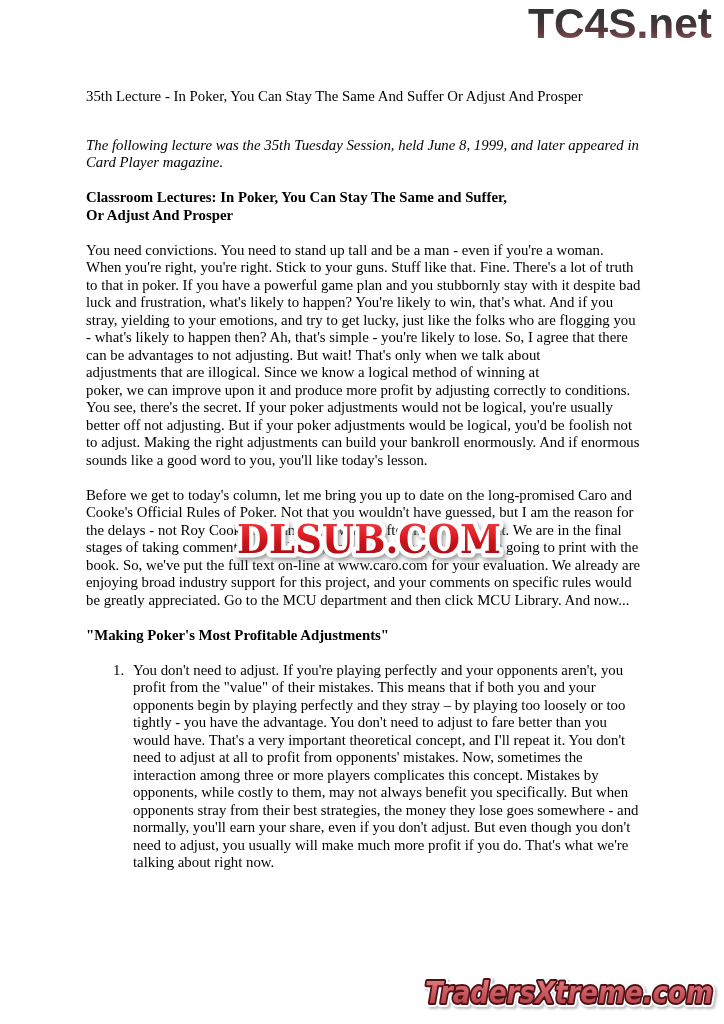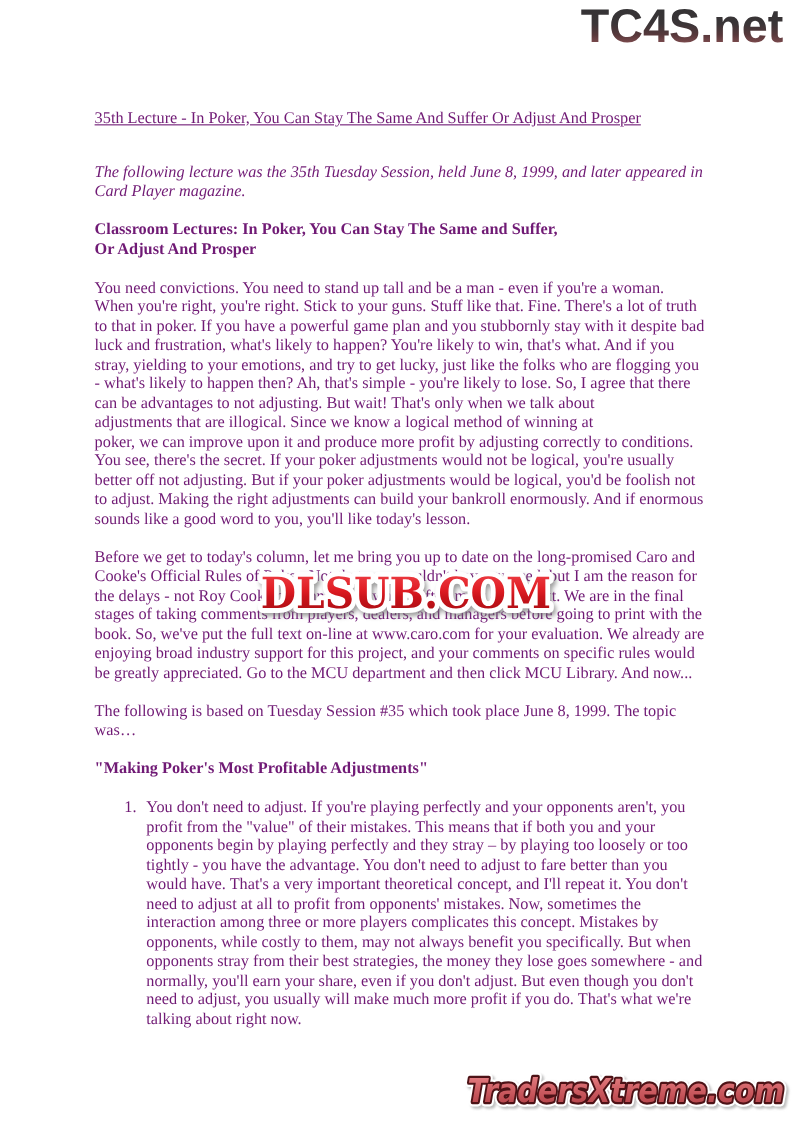--- a/index.html
+++ b/index.html
@@ -1,27 +1,27 @@
 <!DOCTYPE html>
 <html><head>
 <meta charset="utf-8">
 <style>
   html,body{margin:0;padding:0;}
   body{width:724px;height:1024px;background:#ffffff;overflow:hidden;}
   .page{position:relative;width:724px;height:1024px;background:#ffffff;
-        font-family:"Liberation Serif","DejaVu Serif",serif;color:#701a75;}
+        font-family:"Liberation Serif","DejaVu Serif",serif;color:#000000;}
 
   
   .tc4s-logo{position:absolute;top:-2px;right:8px;}
 
   
   .content{position:absolute;left:86px;top:88px;width:600px;
            font-size:14.8px;line-height:17.5px;}
   .content .blk{margin:0 0 17.5px 0;white-space:pre;font-family:Liberation Serif, serif;}
-  .doc-title{margin:12px 0 31px 0;white-space:pre;text-decoration:underline;}
+  .doc-title{margin:0 0 31px 0;white-space:pre;}
   .b{font-weight:bold;}
   .i{font-style:italic;}
 
   
   .olist{display:flex;margin:0 0 17.5px 0;}
   .li-marker{flex:none;width:20px;margin-left:27px;}
   .li-text{white-space:pre;}
 
   
   .watermark{position:absolute;left:226px;top:512px;
@@ -77,22 +77,20 @@
 sounds like a good word to you, you'll like today's lesson.</div>
 
     <div class="blk">Before we get to today's column, let me bring you up to date on the long-promised Caro and
 Cooke's Official Rules of Poker. Not that you wouldn't have guessed, but I am the reason for
 the delays - not Roy Cooke or John Bond, who drafted most of the text. We are in the final
 stages of taking comments from players, dealers, and managers before going to print with the
 book. So, we've put the full text on-line at www.caro.com for your evaluation. We already are
 enjoying broad industry support for this project, and your comments on specific rules would
 be greatly appreciated. Go to the MCU department and then click MCU Library. And now...</div>
 
-    <div class="blk">The following is based on Tuesday Session #35 which took place June 8, 1999. The topic
-was…</div>
 
     <div class="blk b">"Making Poker's Most Profitable Adjustments"</div>
 
     <div class="olist">
       <div class="li-marker">1.</div>
       <div class="li-text">You don't need to adjust. If you're playing perfectly and your opponents aren't, you
 profit from the "value" of their mistakes. This means that if both you and your
 opponents begin by playing perfectly and they stray – by playing too loosely or too
 tightly - you have the advantage. You don't need to adjust to fare better than you
 would have. That's a very important theoretical concept, and I'll repeat it. You don't

